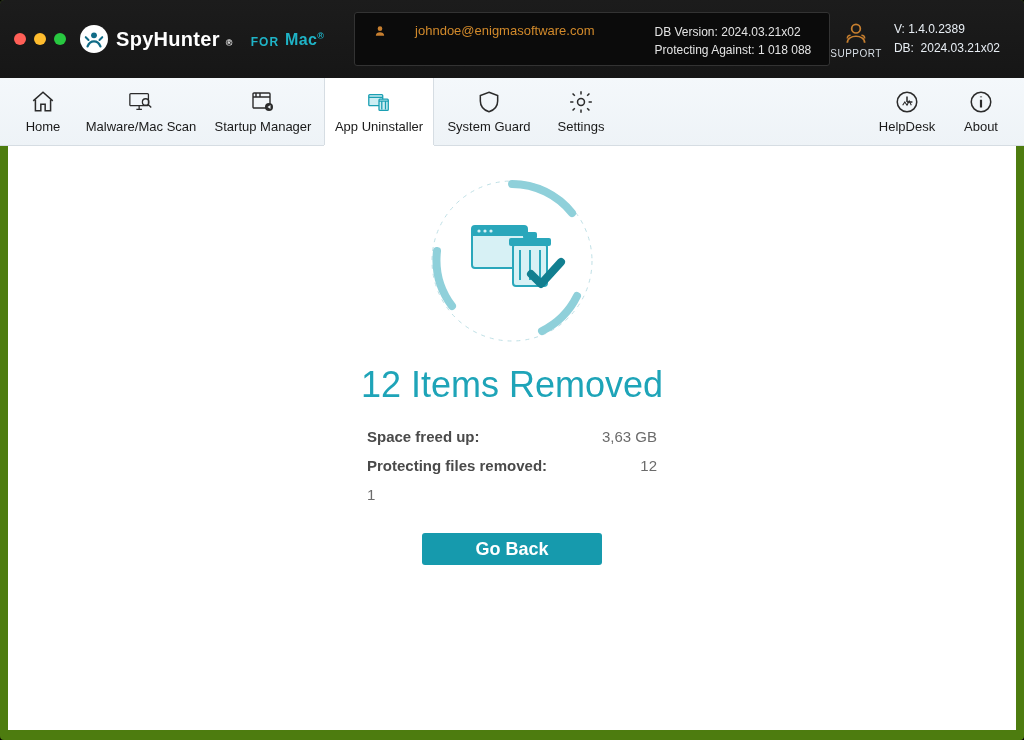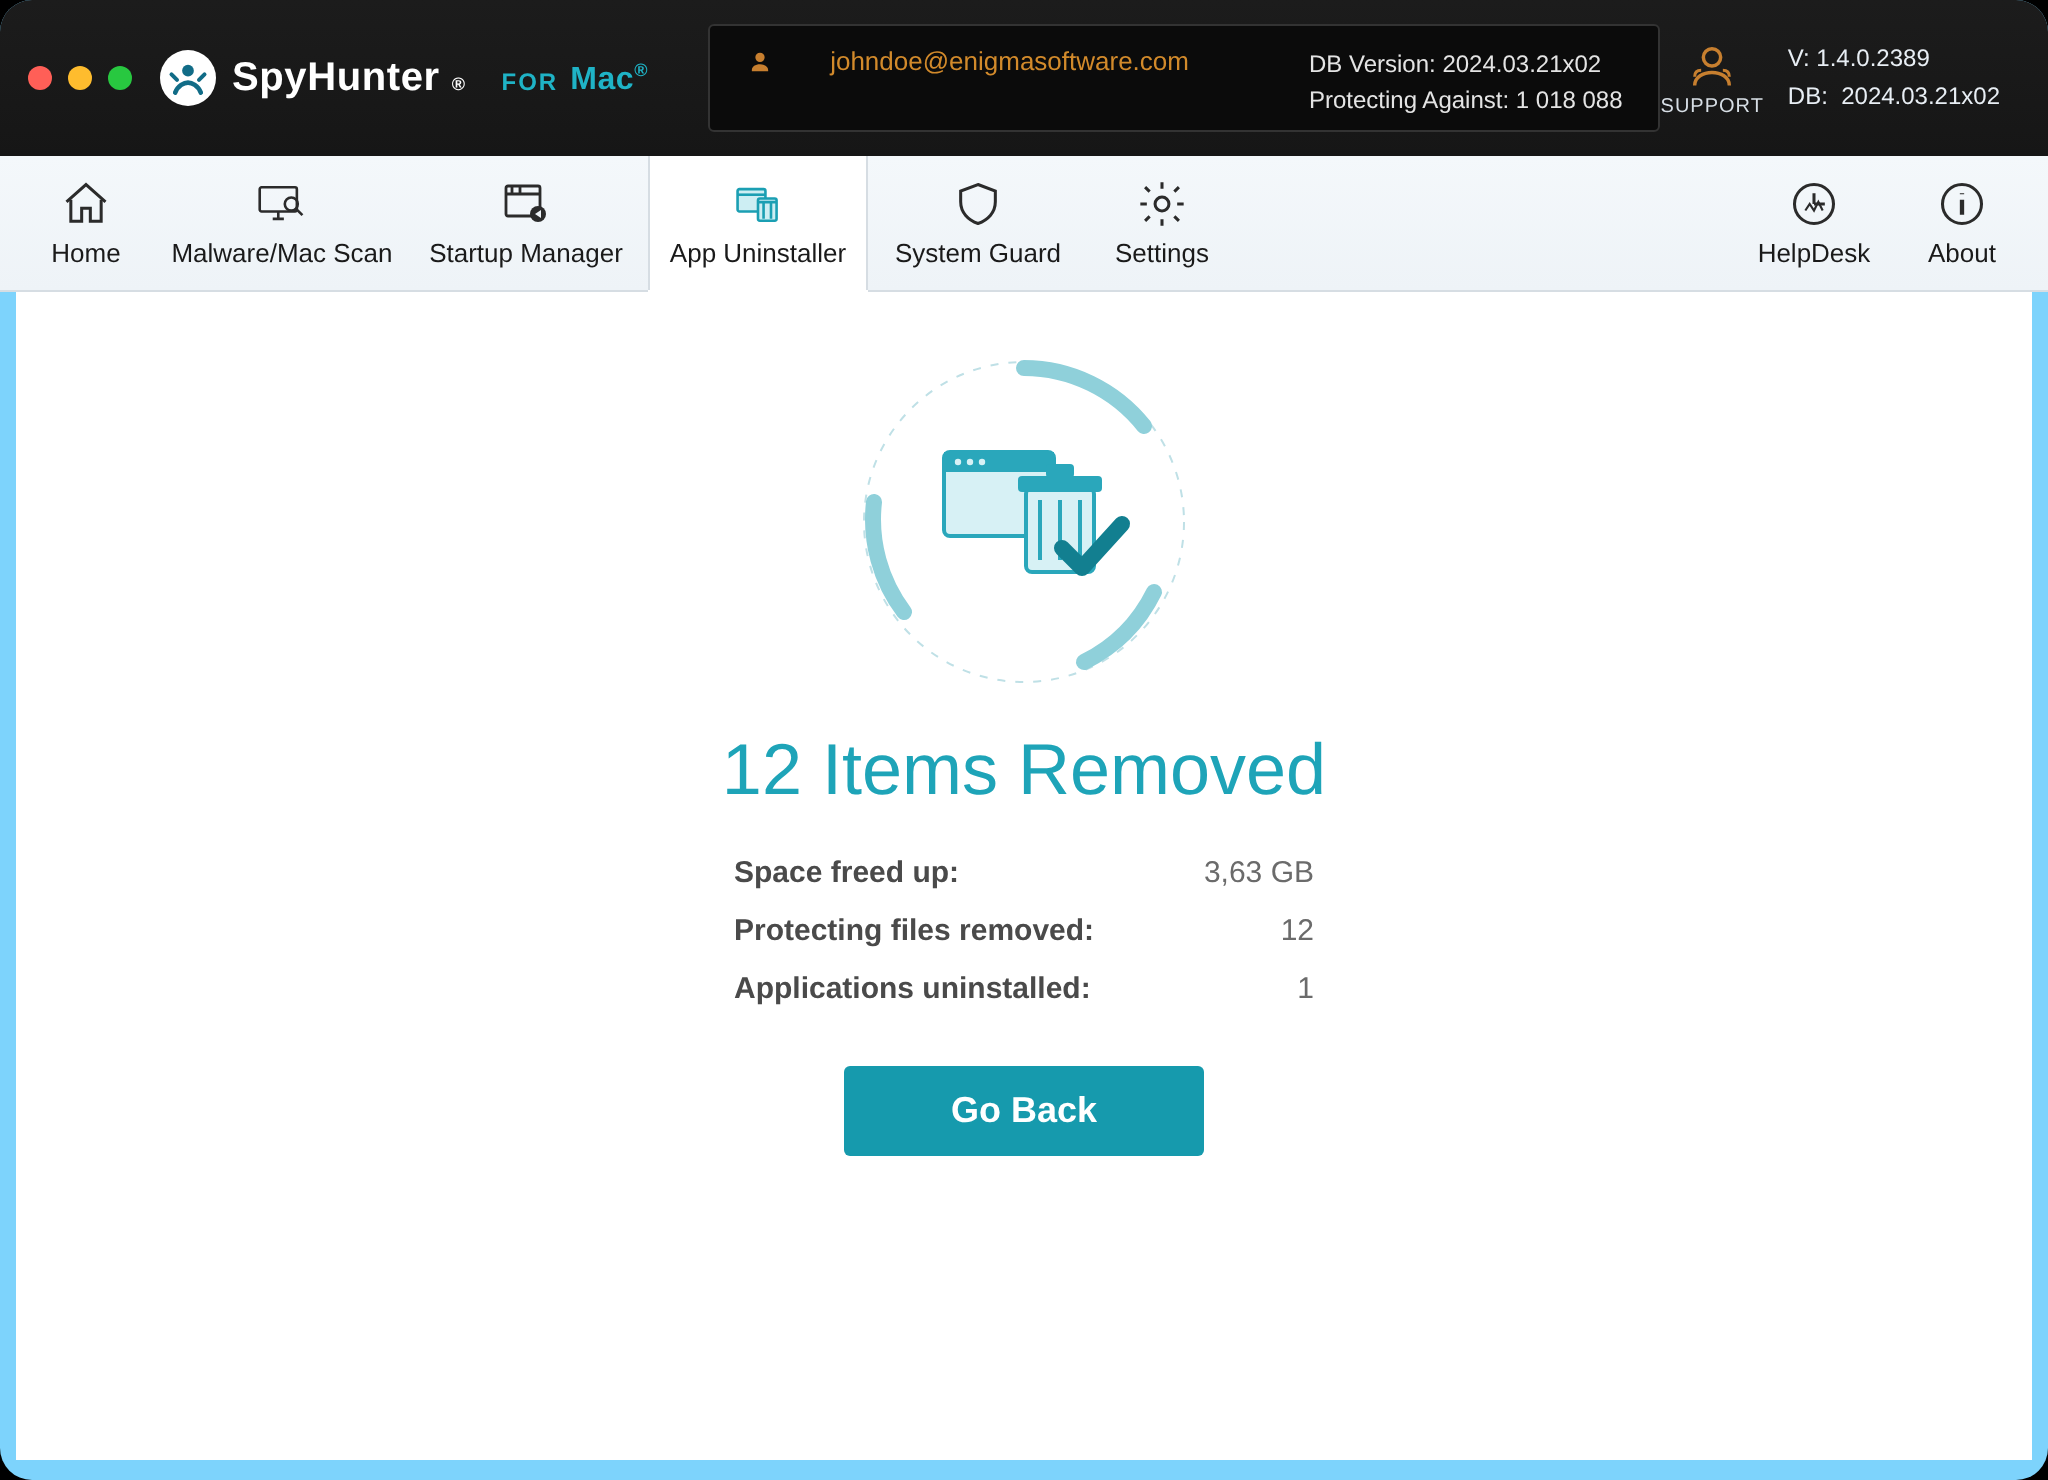--- a/index.html
+++ b/index.html
@@ -1,17 +1,17 @@
 <!DOCTYPE html>
 <html><head>
 <meta charset="utf-8">
 <style>
   * { box-sizing: border-box; margin: 0; padding: 0; }
   html, body { width: 1024px; height: 740px; font-family: -apple-system, "Helvetica Neue", Arial, sans-serif; background:#000; overflow:hidden; }
-  .window { width:1024px; height:740px; border-radius:16px; background:#7dd3fc; overflow:hidden; position:relative; }
+  .window { width:1024px; height:740px; border-radius:4px; background:#4d7c0f; overflow:hidden; position:relative; }
   .titlebar { height:78px; background:linear-gradient(#1c1c1c,#161616); display:flex; align-items:center; padding:0 14px; color:#fff; }
   .traffic { display:flex; gap:8px; margin-right:14px; }
   .dot { width:12px; height:12px; border-radius:50%; display:inline-block; }
   .dot.red{background:#ff5f57;} .dot.yellow{background:#febc2e;} .dot.green{background:#28c840;}
   .logo { display:flex; align-items:center; gap:8px; margin-left:0px; }
   .logo-mark { width:28px; height:28px; border-radius:50%; background:#fff; display:flex; align-items:center; justify-content:center; }
   .logo-mark svg{width:22px;height:22px;}
   .logo-text { font-size:20px; font-weight:600; color:#fff; display:flex; align-items:baseline; gap:6px; letter-spacing:0.3px;}
   .logo-for { font-size:12px; color:#1fb3c6; font-weight:700; letter-spacing:1px;padding-left:12px;}
   .logo-mac { font-size:16px; color:#1fb3c6; font-weight:600;}
@@ -33,21 +33,21 @@
   .tbtn.active{ background:#fff; border-left:1px solid #d6dde3; border-right:1px solid #d6dde3; box-shadow:0 2px 0 #fff;}
   .tbtn.active svg{stroke:#1b9fb3;fill:#cdeef3;}
   .content{ position:absolute; top:146px; bottom:10px; left:8px; right:8px; background:#fff; }
   .hero { margin:30px auto 18px; width:170px; height:170px; position:relative; display:flex; align-items:center; justify-content:center;}
   .hero svg{width:170px;height:170px;}
   .headline{ text-align:center; font-size:36px; font-weight:500; color:#1ea4b8; margin-top:6px;}
   .stats{ width:290px; margin:22px auto 0; }
   .stats .row{ display:flex; justify-content:space-between; font-size:15px; color:#4f4f4f; margin-bottom:12px;}
   .stats .row .k{font-weight:700; color:#4a4a4a;}
   .stats .row .v{color:#6b6b6b; font-weight:400;}
-  .goback{ display:block; margin:30px auto 0; width:180px; height:45px; border:none; border-radius:3px; background:#169aad; color:#fff; font-size:18px; font-weight:700; cursor:pointer;}
+  .goback{ display:block; margin:30px auto 0; width:180px; height:32px; border:none; border-radius:3px; background:#169aad; color:#fff; font-size:18px; font-weight:700; cursor:pointer;}
   .sup{font-size:9px;vertical-align:super;}
 </style>
 </head>
 <body>
 
 <div class="window">
 
   <div class="titlebar">
     <div class="traffic">
       <span class="dot red"></span>
@@ -194,21 +194,20 @@
     <div class="stats">
       <div class="row">
         <span class="k">Space freed up:</span>
         <span class="v">3,63 GB</span>
       </div>
       <div class="row">
         <span class="k">Protecting files removed:</span>
         <span class="v">12</span>
       </div>
       <div class="row">
-        <span class="k">Applications uninstalled:</span>
         <span class="v">1</span>
       </div>
     </div>
 
     <button class="goback">Go Back</button>
   </div>
 
 </div>
 
 </body></html>

